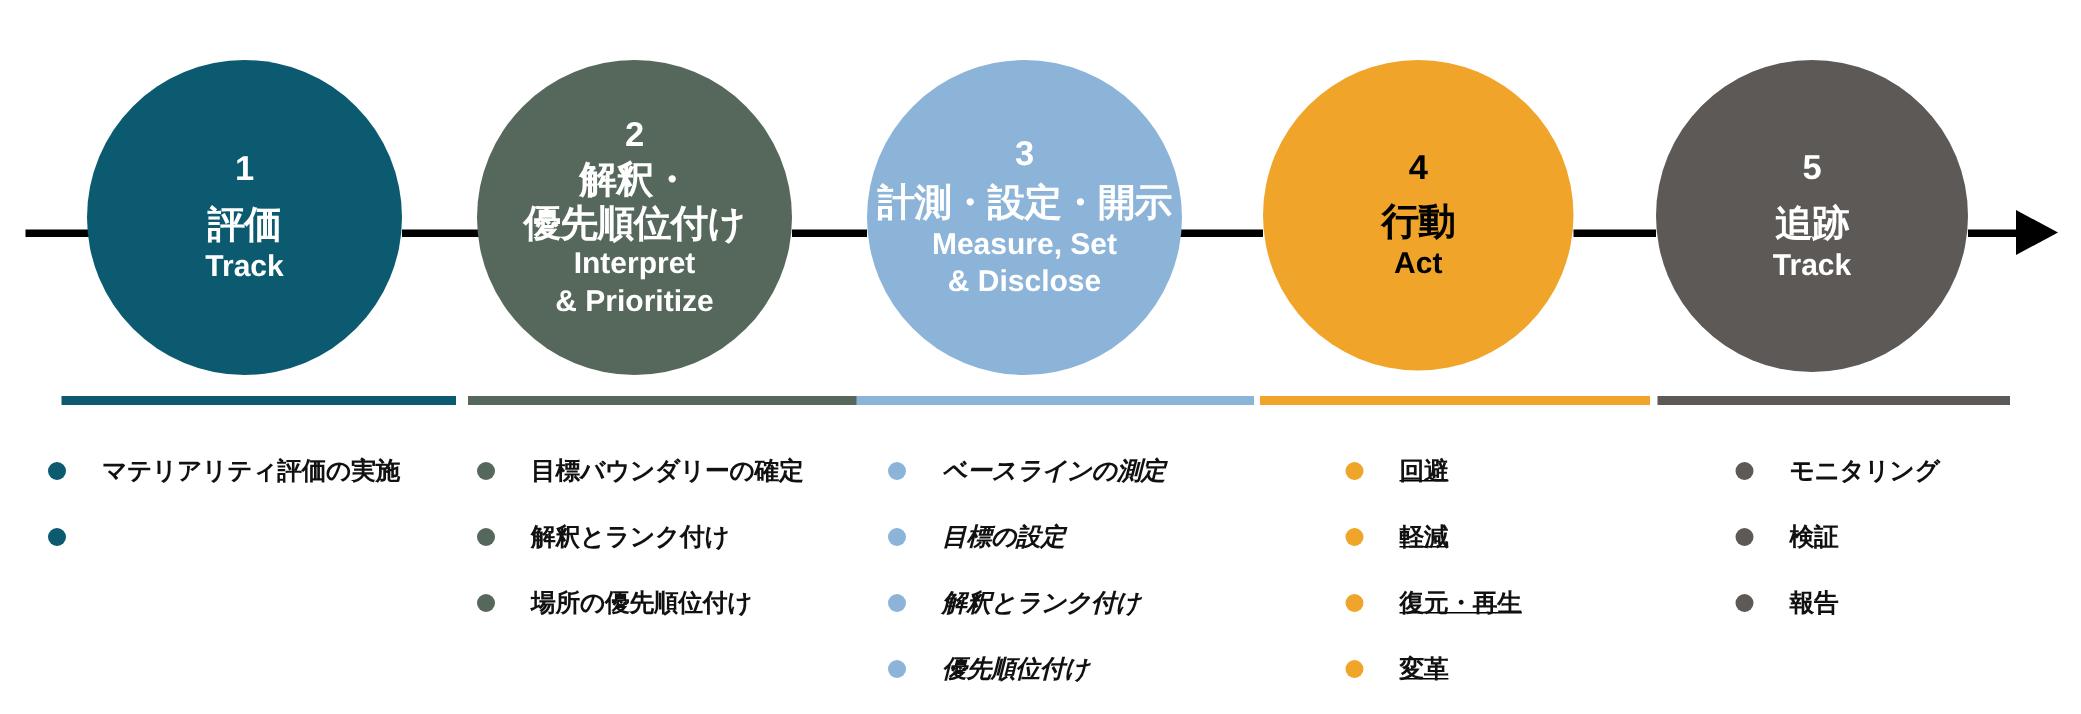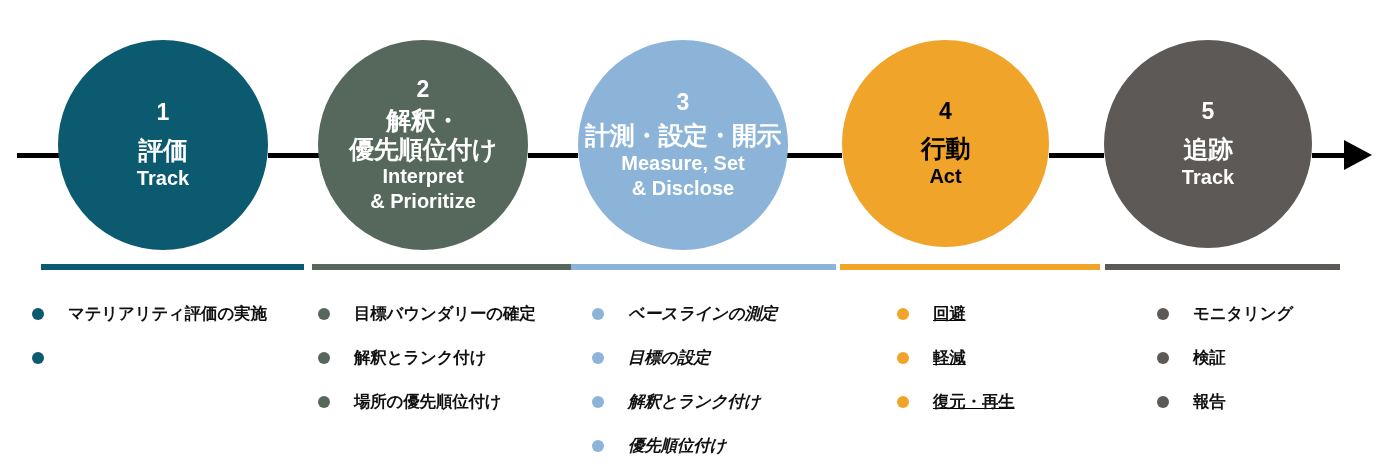--- a/index.html
+++ b/index.html
@@ -188,20 +188,24 @@
       <span class="bullet-text">回避</span>
     </div>
     <div class="bullet-row">
       <span class="bullet-dot" style="background:#F0A429;"></span>
       <span class="bullet-text">軽減</span>
     </div>
     <div class="bullet-row">
       <span class="bullet-dot" style="background:#F0A429;"></span>
       <span class="bullet-text">復元・再生</span>
     </div>
+    <div class="bullet-row">
+      <span class="bullet-dot" style="background:#F0A429;"></span>
+      <span class="bullet-text">変革</span>
+    </div>
   </div>
 
   <div class="circle" style="left:1104px; top:40px; width:208px; height:208px; background:#5C5957; color:#ffffff;">
     <div class="num">5</div>
     <div class="jp">追跡</div>
     <div class="en">Track</div>
   </div>
   <div class="col-bar" style="left:1105px; width:235px; background:#5C5957;"></div>
   <div class="bullet-list" style="left:1157px;">
     <div class="bullet-row">

